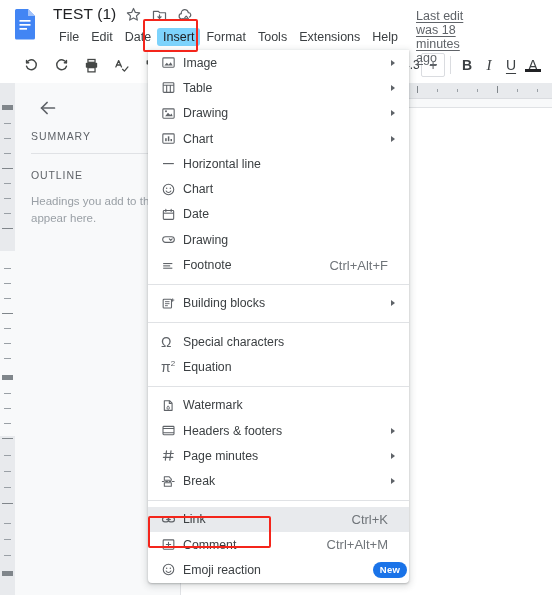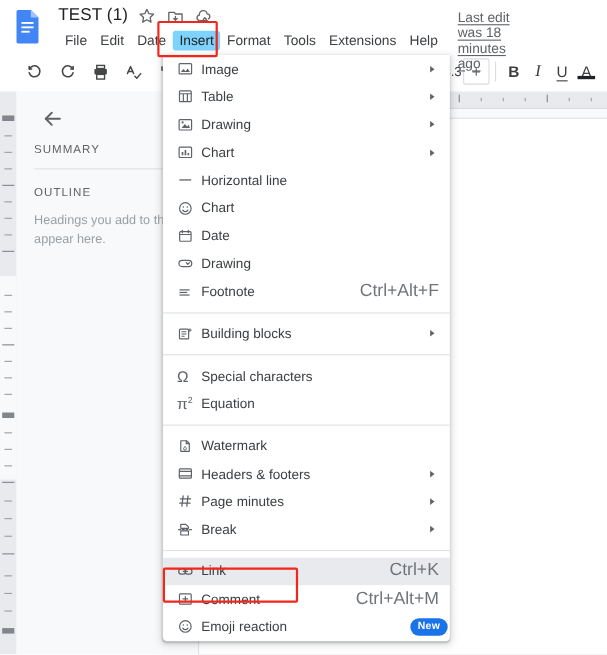--- a/index.html
+++ b/index.html
@@ -64,21 +64,21 @@
   .menu-panel{
     position:absolute;left:148px;top:50px;width:261px;
     background:#fff;border-radius:0 0 4px 4px;
     box-shadow:0 2px 6px 2px rgba(60,64,67,.15),0 1px 2px 0 rgba(60,64,67,.3);
     z-index:50;padding:0;
   }
   .mrow{position:relative;height:25.3px;display:flex;align-items:center;padding:0 0 0 13px;box-sizing:border-box;}
   .mrow.hl{background:#e8eaed;}
   .mi-icon{width:22px;height:18px;display:flex;align-items:center;justify-content:flex-start;color:#5f6368;flex:0 0 22px;}
   .mi-label{font-size:12.3px;color:#3c4043;flex:1;white-space:nowrap;}
-  .mi-accel{font-size:16px;color:#70757a;padding-right:10px;white-space:nowrap;}
+  .mi-accel{font-size:13px;color:#70757a;padding-right:21px;white-space:nowrap;}
   .mi-arrow{width:0;height:0;border-left:4.5px solid #5f6368;border-top:3.5px solid transparent;border-bottom:3.5px solid transparent;margin-right:14px;}
   .mi-badge{background:#1a73e8;color:#fff;font-size:9.5px;font-weight:700;border-radius:9px;padding:2px 7px 2.5px;margin-right:2px;letter-spacing:.2px;}
   .msep{height:1px;background:#e0e2e5;margin:6px 0;}
   .glyph{font-size:13px;color:#5f6368;line-height:1;}
   
   .anno-link{position:absolute;left:148px;top:516px;width:119px;height:28px;border:2.5px solid #f4251b;border-radius:2px;z-index:70;pointer-events:none;}
 </style>
 </head>
 <body>
 

